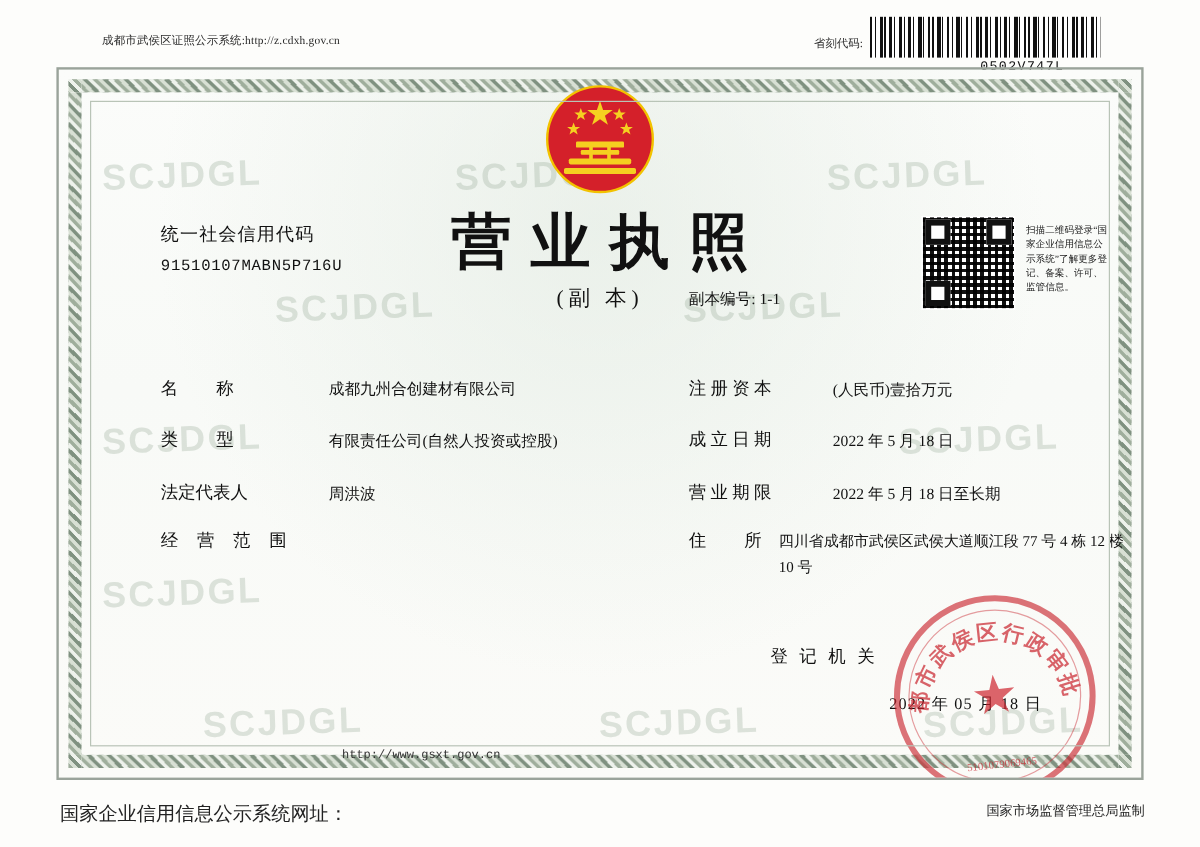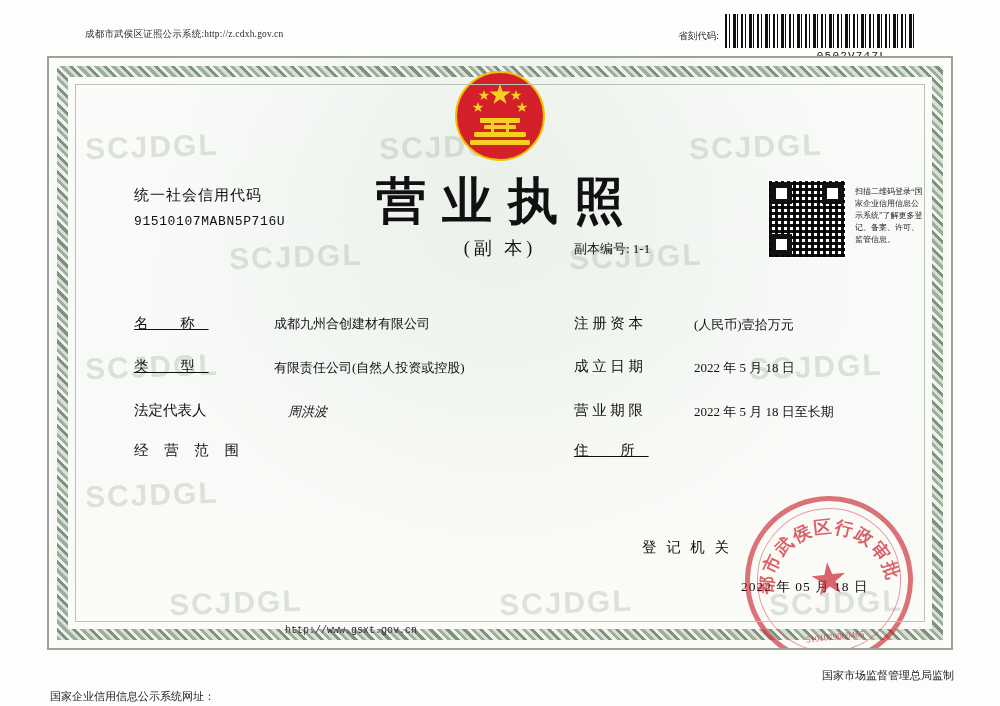--- a/index.html
+++ b/index.html
@@ -250,21 +250,21 @@
     position: absolute;
     left: 600px;
     top: 383px;
     width: 290px;
     font-size: 12.5px;
     line-height: 1.75;
     color: #111;
   }
 
   
-  .sp2 { letter-spacing: 14px; text-decoration: underline; }
+  .sp2 { letter-spacing: 14px; }
   .sp1 { letter-spacing: 6px; }
 
   
   .registry-label {
     position: absolute;
     left: 593px;
     top: 480px;
     font-size: 14.5px;
     letter-spacing: 3px;
     color: #111;
@@ -345,23 +345,22 @@
     font-size: 9px;
     line-height: 1.45;
     color: #222;
   }
 
   
   .footer-left {
     position: absolute;
     left: 50px;
     top: 668px;
-    font-size: 11px;
+    font-size: 16px;
     color: #222;
-    margin-top: 21px;
   }
   .footer-right {
     position: absolute;
     right: 46px;
     top: 668px;
     font-size: 11px;
     color: #222;
   }
 </style>
 </head>
@@ -426,34 +425,35 @@
     </div>
     <div class="qr-note">扫描二维码登录“国家企业信用信息公示系统”了解更多登记、备案、许可、监管信息。</div>
 
     <div class="fld-label sp2" style="left:85px; top:256px;">名    称</div>
     <div class="fld-value" style="left:225px; top:257px;">成都九州合创建材有限公司</div>
 
     <div class="fld-label sp2" style="left:85px; top:299px;">类    型</div>
     <div class="fld-value" style="left:225px; top:301px;">有限责任公司(自然人投资或控股)</div>
 
     <div class="fld-label" style="left:85px; top:343px;">法定代表人</div>
-    <div class="fld-value" style="left:239px; top:345px;font-style:italic;">周洪波</div>
+    <div class="fld-value" style="left:225px; top:345px;">周洪波</div>
 
     <div class="fld-label sp1" style="left:85px; top:383px;">经 营 范 围</div>
 
     <div class="fld-label" style="left:525px; top:256px;">注 册 资 本</div>
     <div class="fld-value" style="left:645px; top:258px;">(人民币)壹拾万元</div>
 
     <div class="fld-label" style="left:525px; top:299px;">成 立 日 期</div>
     <div class="fld-value" style="left:645px; top:301px;">2022 年 5 月 18 日</div>
 
     <div class="fld-label" style="left:525px; top:343px;text-align:right;">营 业 期 限</div>
     <div class="fld-value" style="left:645px; top:345px;">2022 年 5 月 18 日至长期</div>
 
     <div class="fld-label sp2" style="left:525px; top:383px;">住    所</div>
+    <div class="addr-value">四川省成都市武侯区武侯大道顺江段 77 号 4 栋 12 楼 10 号</div>
 
     <div class="registry-label">登 记 机 关</div>
     <div class="issue-date">2022 年 05 月 18 日</div>
 
     <div class="seal">
       <div class="seal-inner"></div>
       <svg class="seal-arc" viewBox="0 0 168 168">
         <defs>
           <path id="sealArc" d="M 22,96 A 62,62 0 1 1 146,96" fill="none"></path>
         </defs>

